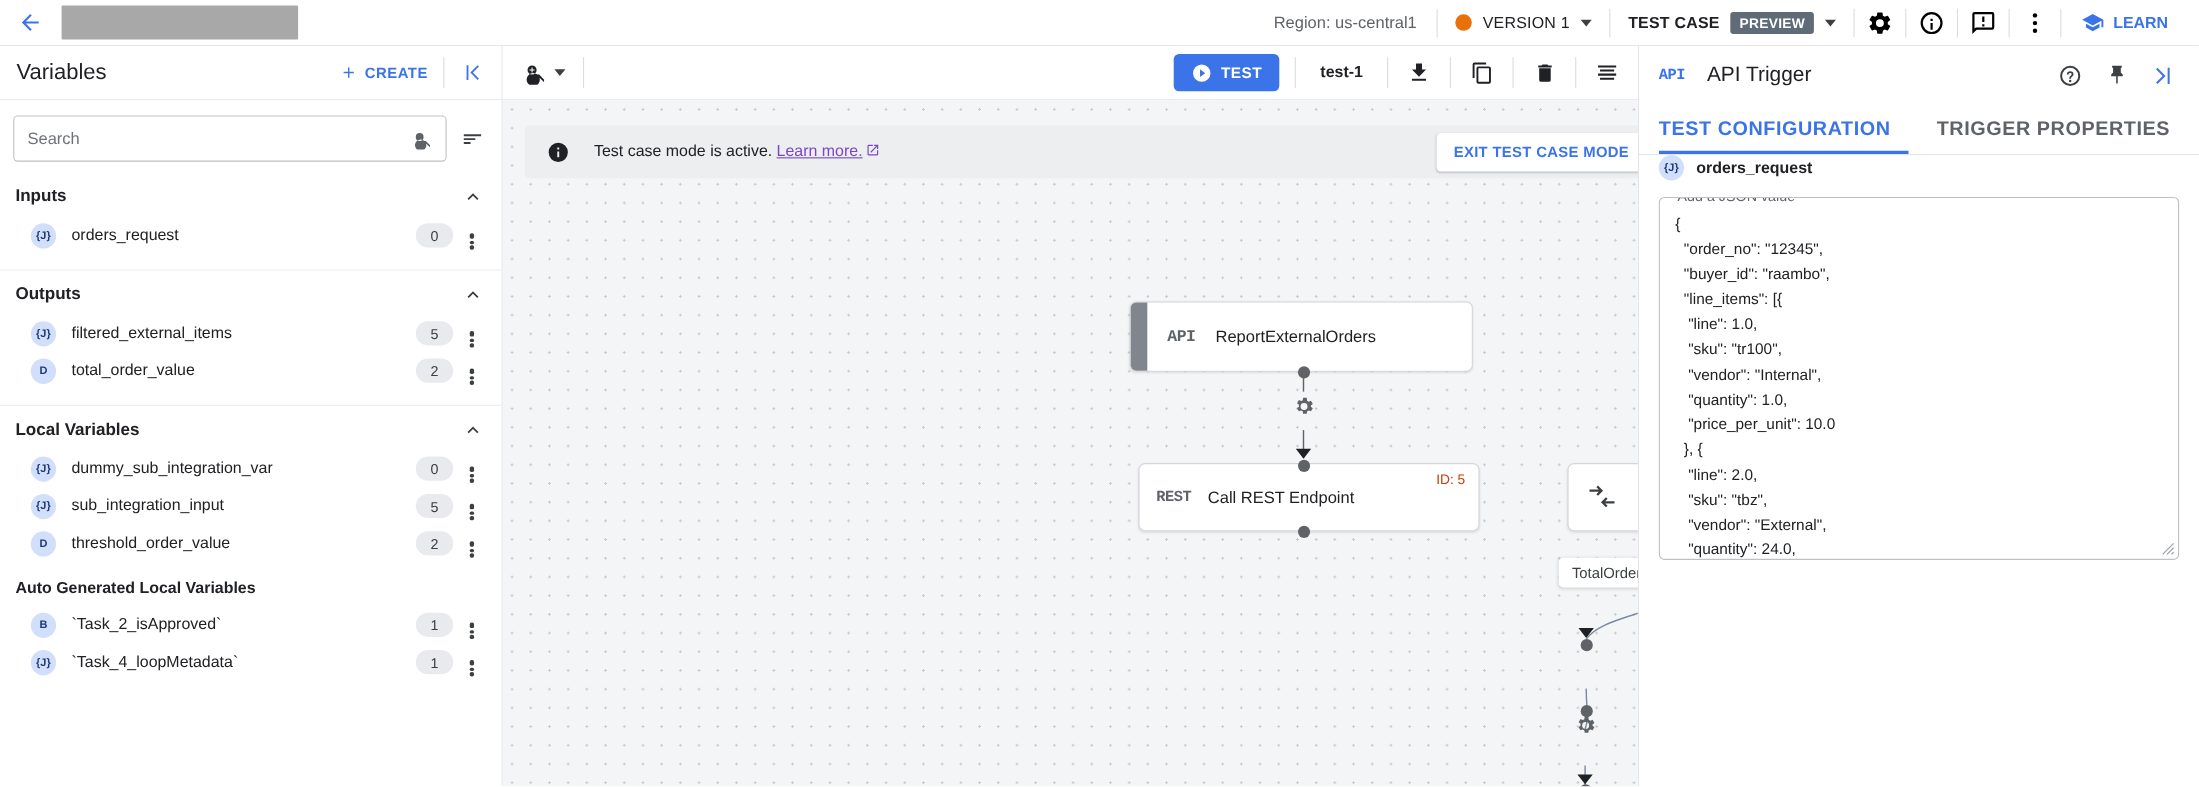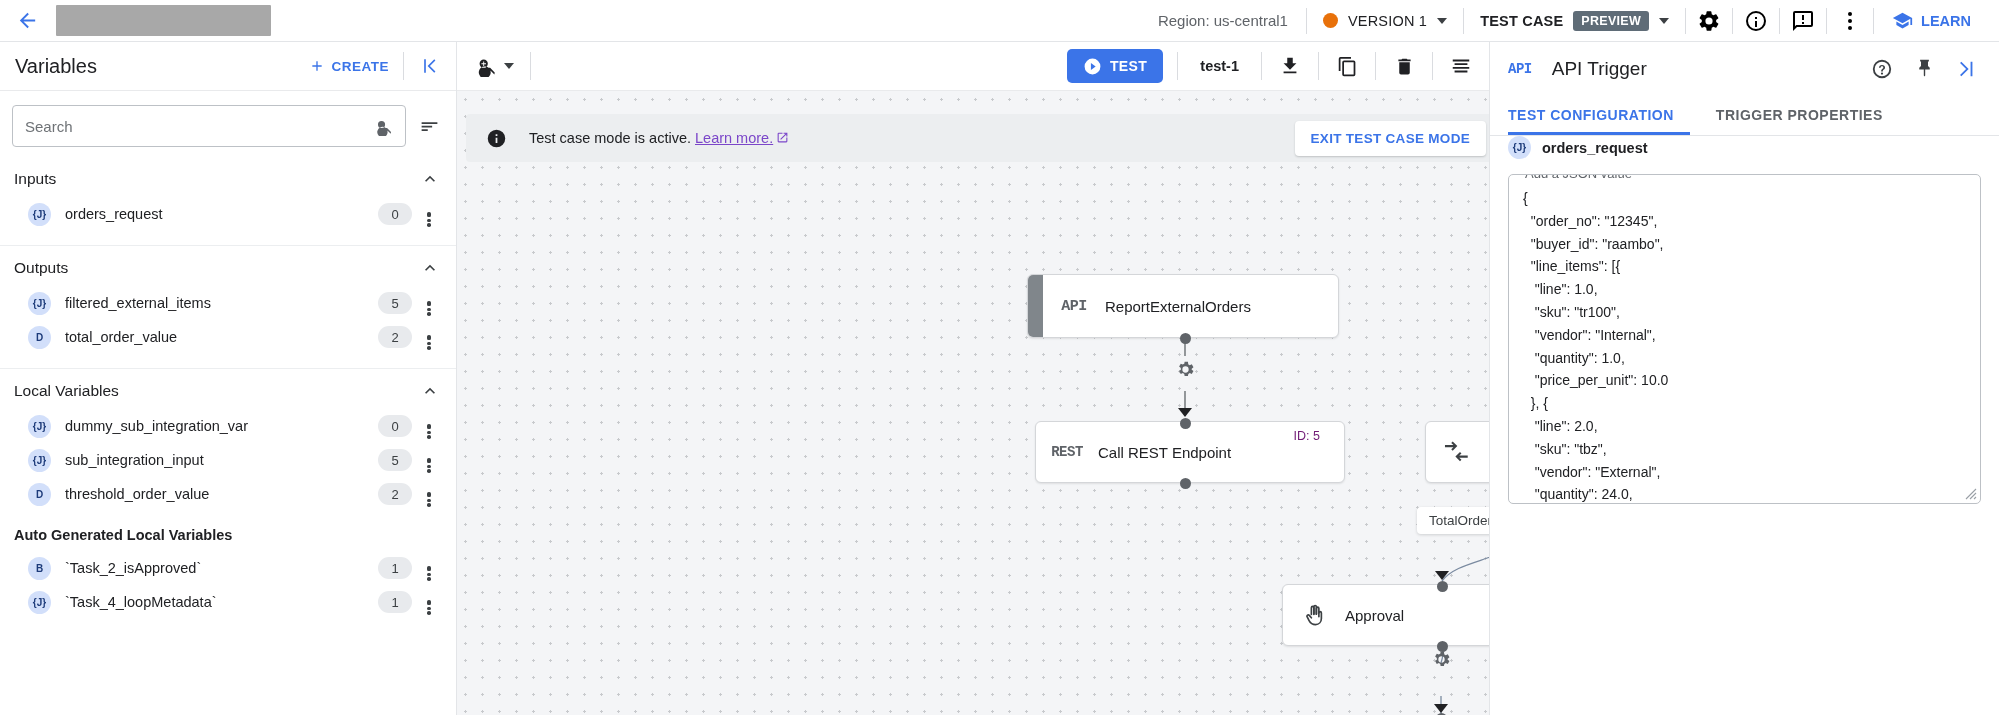--- a/index.html
+++ b/index.html
@@ -73,21 +73,21 @@
     font-family:"Liberation Sans", sans-serif; background:transparent;
   }
   .searchbox input::placeholder { color:#6e7276; }
   .sort-btn { width:30px; height:30px; display:flex; align-items:center; justify-content:center; cursor:pointer; }
 
   .lp-scroll { flex:1; overflow:hidden; position:relative; }
 
   .vgroup { border-bottom:1px solid #eceef0; padding-bottom:14px; }
   .vgroup.nb { border-bottom:none; }
   .vgroup-head { display:flex; align-items:center; padding:12px 16px 8px 14px; cursor:pointer; }
-  .vgroup-title { font-size:15.5px; font-weight:400; color:#202124; }
+  .vgroup-title { font-size:15.5px; font-weight:700; color:#202124; }
   .vgroup-sp { flex:1; }
   .chev { color:#3c4043; }
 
   .vrow { display:flex; align-items:center; height:34px; padding:0 14px 0 28px; }
   .type-badge {
     width:23px; height:23px; border-radius:50%; background:#d2dffa; color:#1d3b7a;
     font-size:10px; font-weight:700; display:flex; align-items:center; justify-content:center;
     flex-shrink:0; font-family:"Liberation Sans", sans-serif;
   }
   .vname { margin-left:14px; font-size:14.5px; color:#202124; white-space:nowrap;
@@ -120,21 +120,21 @@
   .ct-icon { width:56px; height:49px; display:flex; align-items:center; justify-content:center; cursor:pointer; }
 
   .canvas {
     flex:1; position:relative; overflow:hidden;
     background-color:#f4f5f7;
     background-image: radial-gradient(#c8cacd 1.1px, transparent 1.1px);
     background-size: 17px 17px;
   }
 
   .banner {
-    position:absolute; left:9px; top:23px; width:1026px; height:48px;
+    position:absolute; left:20px; top:23px; width:1026px; height:48px;
     background:#eceef0; border-radius:4px; display:flex; align-items:center; padding:0 6px 0 20px;
   }
   .banner-icon { flex-shrink:0; }
   .banner-text { margin-left:22px; font-size:14.5px; color:#202124; white-space:nowrap; }
   .banner-link { color:#7b46c9; text-decoration:underline; margin-left:4px; cursor:pointer; }
   .banner-sp { flex:1; }
   .exit-btn {
     background:#fff; color:#3b74e8; font-size:13.5px; font-weight:700; letter-spacing:.3px;
     padding:10px 16px; border-radius:4px; cursor:pointer; white-space:nowrap;
     box-shadow:0 1px 2px rgba(60,64,67,.25);
@@ -147,21 +147,21 @@
   }
   .node-leftbar { width:15px; align-self:stretch; background:#80868b; border-radius:5px 0 0 5px; flex-shrink:0; }
   .node-icon { width:62px; display:flex; align-items:center; justify-content:center; flex-shrink:0;
                color:#3c4043; }
   .node-icon.apitag { font-family:"Liberation Mono", monospace; font-size:15px; font-weight:700;
                       letter-spacing:-.5px; color:#5f6368; }
   .node-icon.resttag { font-family:"Liberation Mono", monospace; font-size:14px; font-weight:700;
                        letter-spacing:-.5px; color:#5f6368; }
   .node-body { flex:1; display:flex; flex-direction:column; justify-content:center; padding-right:10px; }
   .node-title { font-size:15px; color:#202124; white-space:nowrap; }
-  .node-id { position:absolute; top:7px; right:24px; font-size:12.5px; color:#701a75; }
+  .node-id { position:absolute; top:7px; right:12px; font-size:12.5px; color:#c2410c; }
 
   .port { position:absolute; width:11px; height:11px; border-radius:50%; background:#5f6368; }
   .arrowhead { position:absolute; width:0;height:0;
                border-left:7px solid transparent;border-right:7px solid transparent;border-top:9px solid #202124; }
   .gearnode { position:absolute; color:#5f6368; }
   .edge-label {
     position:absolute; background:#fff; border-radius:4px; padding:6px 12px; font-size:13.5px;
     color:#3c4043; white-space:nowrap; box-shadow:0 1px 3px rgba(60,64,67,.2);
   }
 
@@ -169,21 +169,21 @@
   .rightpanel { width:510px; min-width:510px; background:#fff; border-left:1px solid #e3e5e8;
                 display:flex; flex-direction:column; }
   .rp-header { height:53px; min-height:53px; display:flex; align-items:center; padding:0 12px 0 18px; }
   .rp-api-tag { font-family:"Liberation Mono", monospace; font-size:14px; font-weight:700;
                 color:#3b74e8; letter-spacing:-.5px; }
   .rp-title { font-size:19px; color:#202124; margin-left:20px; }
   .rp-sp { flex:1; }
   .rp-icon { width:42px; height:42px; display:flex; align-items:center; justify-content:center; cursor:pointer; }
 
   .rp-tabs { display:flex; border-bottom:1px solid #e3e5e8; padding:0 18px; }
-  .rp-tab { font-size:14px; font-weight:700; letter-spacing:.5px; color:#5f6368;
+  .rp-tab { font-size:18px; font-weight:700; letter-spacing:.5px; color:#5f6368;
             padding:12px 16px 12px 0; margin-right:26px; cursor:pointer; white-space:nowrap; }
   .rp-tab.active { color:#3b74e8; box-shadow: inset 0 -3px 0 0 #3b74e8; padding-right:16px; }
 
   .rp-body { flex:1; overflow:hidden; padding:0 18px; position:relative; }
   .iv-head { display:flex; align-items:center; padding:19px 2px 12px 2px; cursor:pointer; }
   .iv-title { font-size:16px; font-weight:700; color:#202124; }
   .iv-sp { flex:1; }
   .iv-var { display:flex; align-items:center; gap:11px; padding-bottom:4px; }
   .iv-varname { font-size:14.5px; font-weight:700; color:#202124; }
 
@@ -554,34 +554,20 @@
           </div>
           <div class="node-body">
             <div class="node-title">Find Total Order Price</div>
           </div>
 
         </div>
 
         <div class="edge-label" style="left:960px; top:416px;">TotalOrderValue Above …</div>
 
         <div class="arrowhead" style="left:978px; top:480px;"></div>
-        <div class="node" style="left:825px; top:493px; width:320px; height:62px;">
-          <div class="node-icon">
-            <svg width="25" height="25" viewBox="0 0 24 24" fill="none" stroke="#3c4043" stroke-width="1.6" stroke-linecap="round" stroke-linejoin="round">
-              <path d="M9 11V4.5a1.2 1.2 0 012.4 0V11"></path>
-              <path d="M11.4 10.5V3.6a1.2 1.2 0 012.4 0v7"></path>
-              <path d="M13.8 10.8V5.2a1.2 1.2 0 012.4 0v8"></path>
-              <path d="M16.2 9.5a1.2 1.2 0 012.4 0v5.3c0 3.3-2.3 5.9-5.6 5.9-3.3 0-5-1.5-6.2-3.8L5 13.4a1.25 1.25 0 012-1.5l2 2.3"></path>
-            </svg>
-          </div>
-          <div class="node-body">
-            <div class="node-title">Approval</div>
-          </div>
-
-        </div>
         <div class="port" style="left:980px; top:490px;"></div>
         <div class="port" style="left:980px; top:550px;"></div>
 
         <div class="gearnode" style="left:974px; top:558px;">
           <svg width="21" height="21" viewBox="0 0 24 24" fill="#5f6368">
             <path d="M19.1 12.9a7.5 7.5 0 000-1.9l2-1.6-1.9-3.3-2.4 1a7 7 0 00-1.6-.9L14.8 3h-3.8l-.4 2.5c-.6.2-1.1.6-1.6.9l-2.4-1-1.9 3.3 2 1.6a7.5 7.5 0 000 1.9l-2 1.6 1.9 3.3 2.4-1c.5.4 1 .7 1.6.9l.4 2.5h3.8l.4-2.5c.6-.2 1.1-.5 1.6-.9l2.4 1 1.9-3.3-2-1.6zM12 15.6a3.6 3.6 0 110-7.2 3.6 3.6 0 010 7.2z"></path>
             </svg>
         </div>
 
         <div class="arrowhead" style="left:977px; top:613px;"></div>

